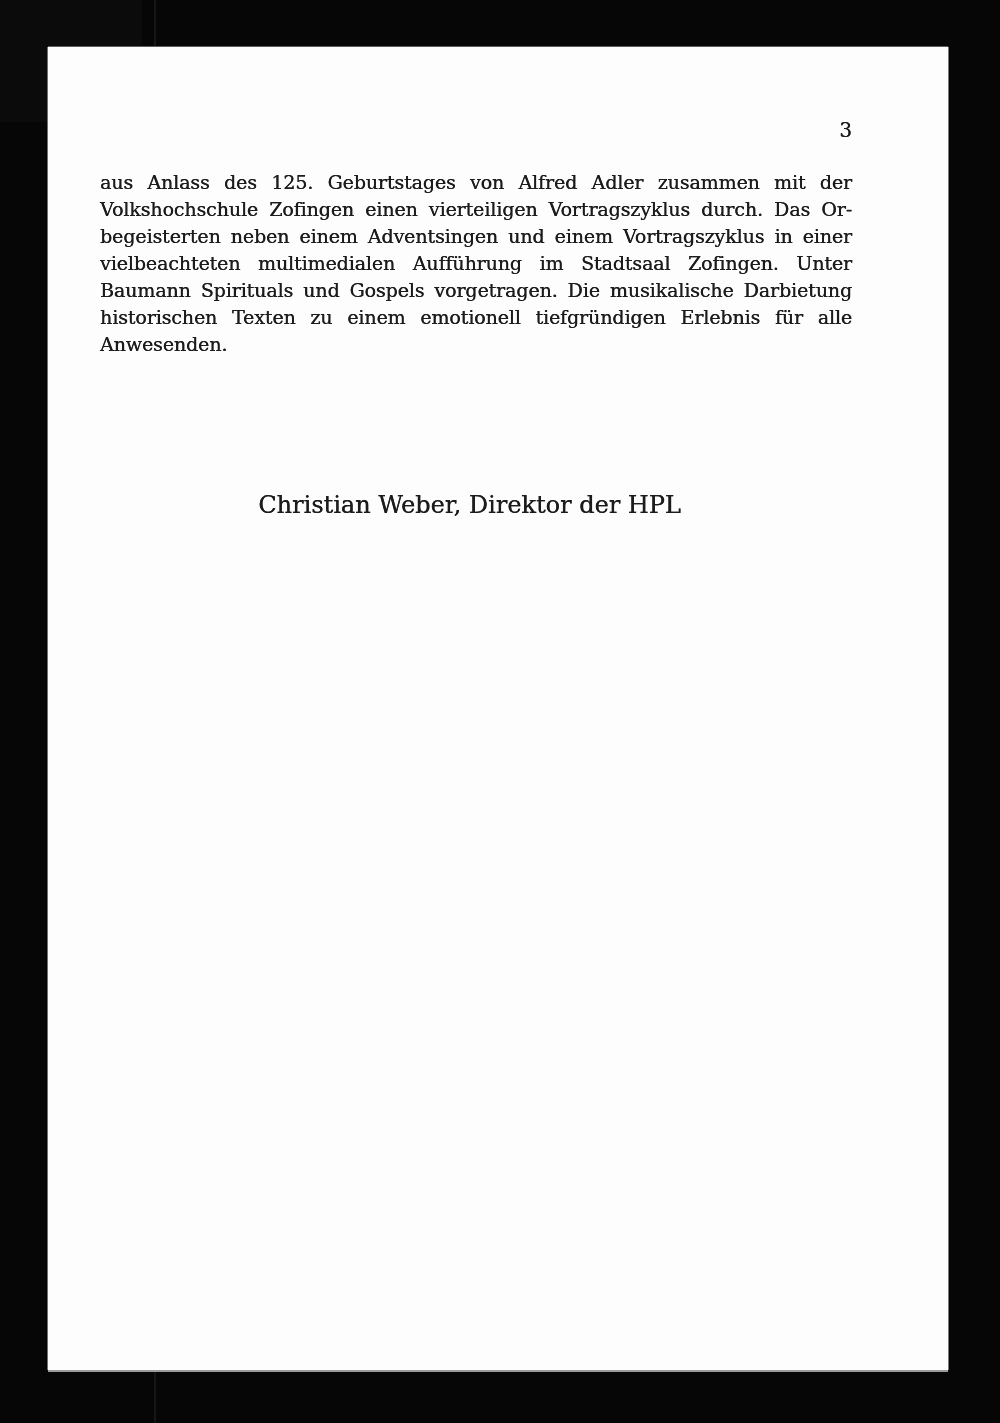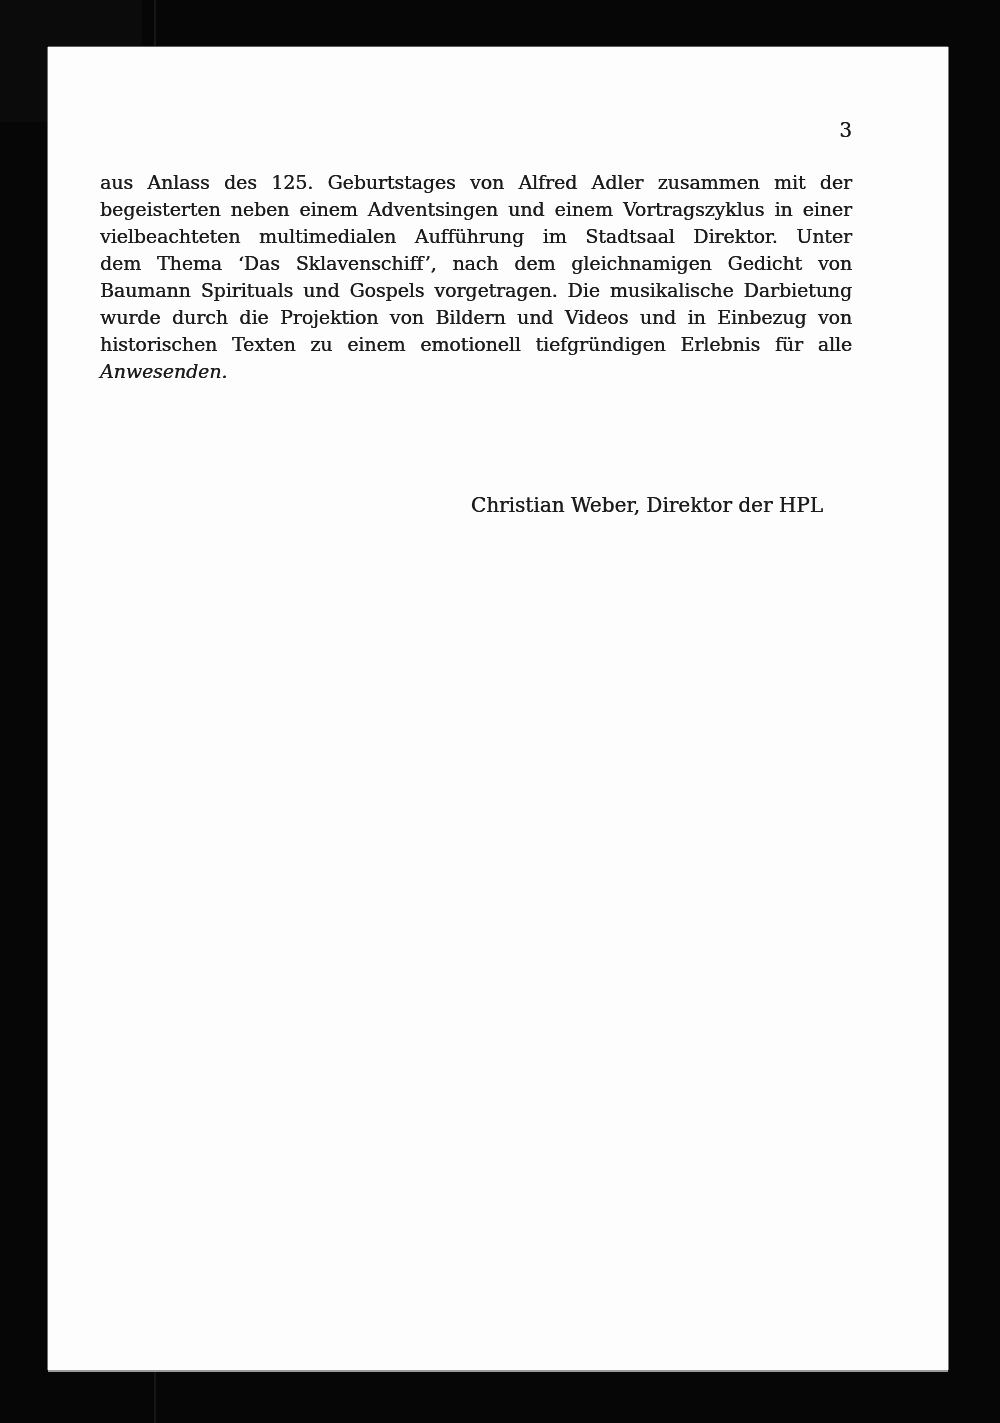--- a/index.html
+++ b/index.html
@@ -62,51 +62,49 @@
     text-shadow: 0.3px 0 0 currentColor;
     overflow: visible;
   }
   .line {
     text-align: justify;
     text-align-last: justify;
     white-space: normal;
   }
   .line-last {
     text-align-last: left;
-    font-style: italic;
   }
   .signature {
     position: absolute;
     top: 445px;
-    left: 52px;
+    left: 60px;
     width: 752px;
     padding-right: 29px;
     box-sizing: border-box;
-    text-align: right;
-    font-size: 20px;
+    text-align: center;
+    font-size: 24px;
     line-height: 27px;
     text-shadow: 0.3px 0 0 currentColor;
   }
 </style>
 </head>
 <body>
 
 <div class="scan-bg">
   <div class="scan-patch-topleft"></div>
   <div class="scan-seam"></div>
 
   <div class="page">
     <div class="page-number">3</div>
 
     <div class="body-paragraph">
         <div class="line">aus Anlass des 125. Geburtstages von Alfred Adler zusammen mit der</div>
+        <div class="line">Volkshochschule Zofingen einen vierteiligen Vortragszyklus durch. Das Or-</div>
         <div class="line">begeisterten neben einem Adventsingen und einem Vortragszyklus in einer</div>
-        <div class="line">vielbeachteten multimedialen Aufführung im Stadtsaal Direktor. Unter</div>
-        <div class="line">dem Thema ‘Das Sklavenschiff’, nach dem gleichnamigen Gedicht von</div>
+        <div class="line">vielbeachteten multimedialen Aufführung im Stadtsaal Zofingen. Unter</div>
         <div class="line">Baumann Spirituals und Gospels vorgetragen. Die musikalische Darbietung</div>
-        <div class="line">wurde durch die Projektion von Bildern und Videos und in Einbezug von</div>
         <div class="line">historischen Texten zu einem emotionell tiefgründigen Erlebnis für alle</div>
         <div class="line line-last">Anwesenden.</div>
       </div>
 
     <div class="signature">Christian Weber, Direktor der HPL</div>
   </div>
 </div>
 
 </body></html>

